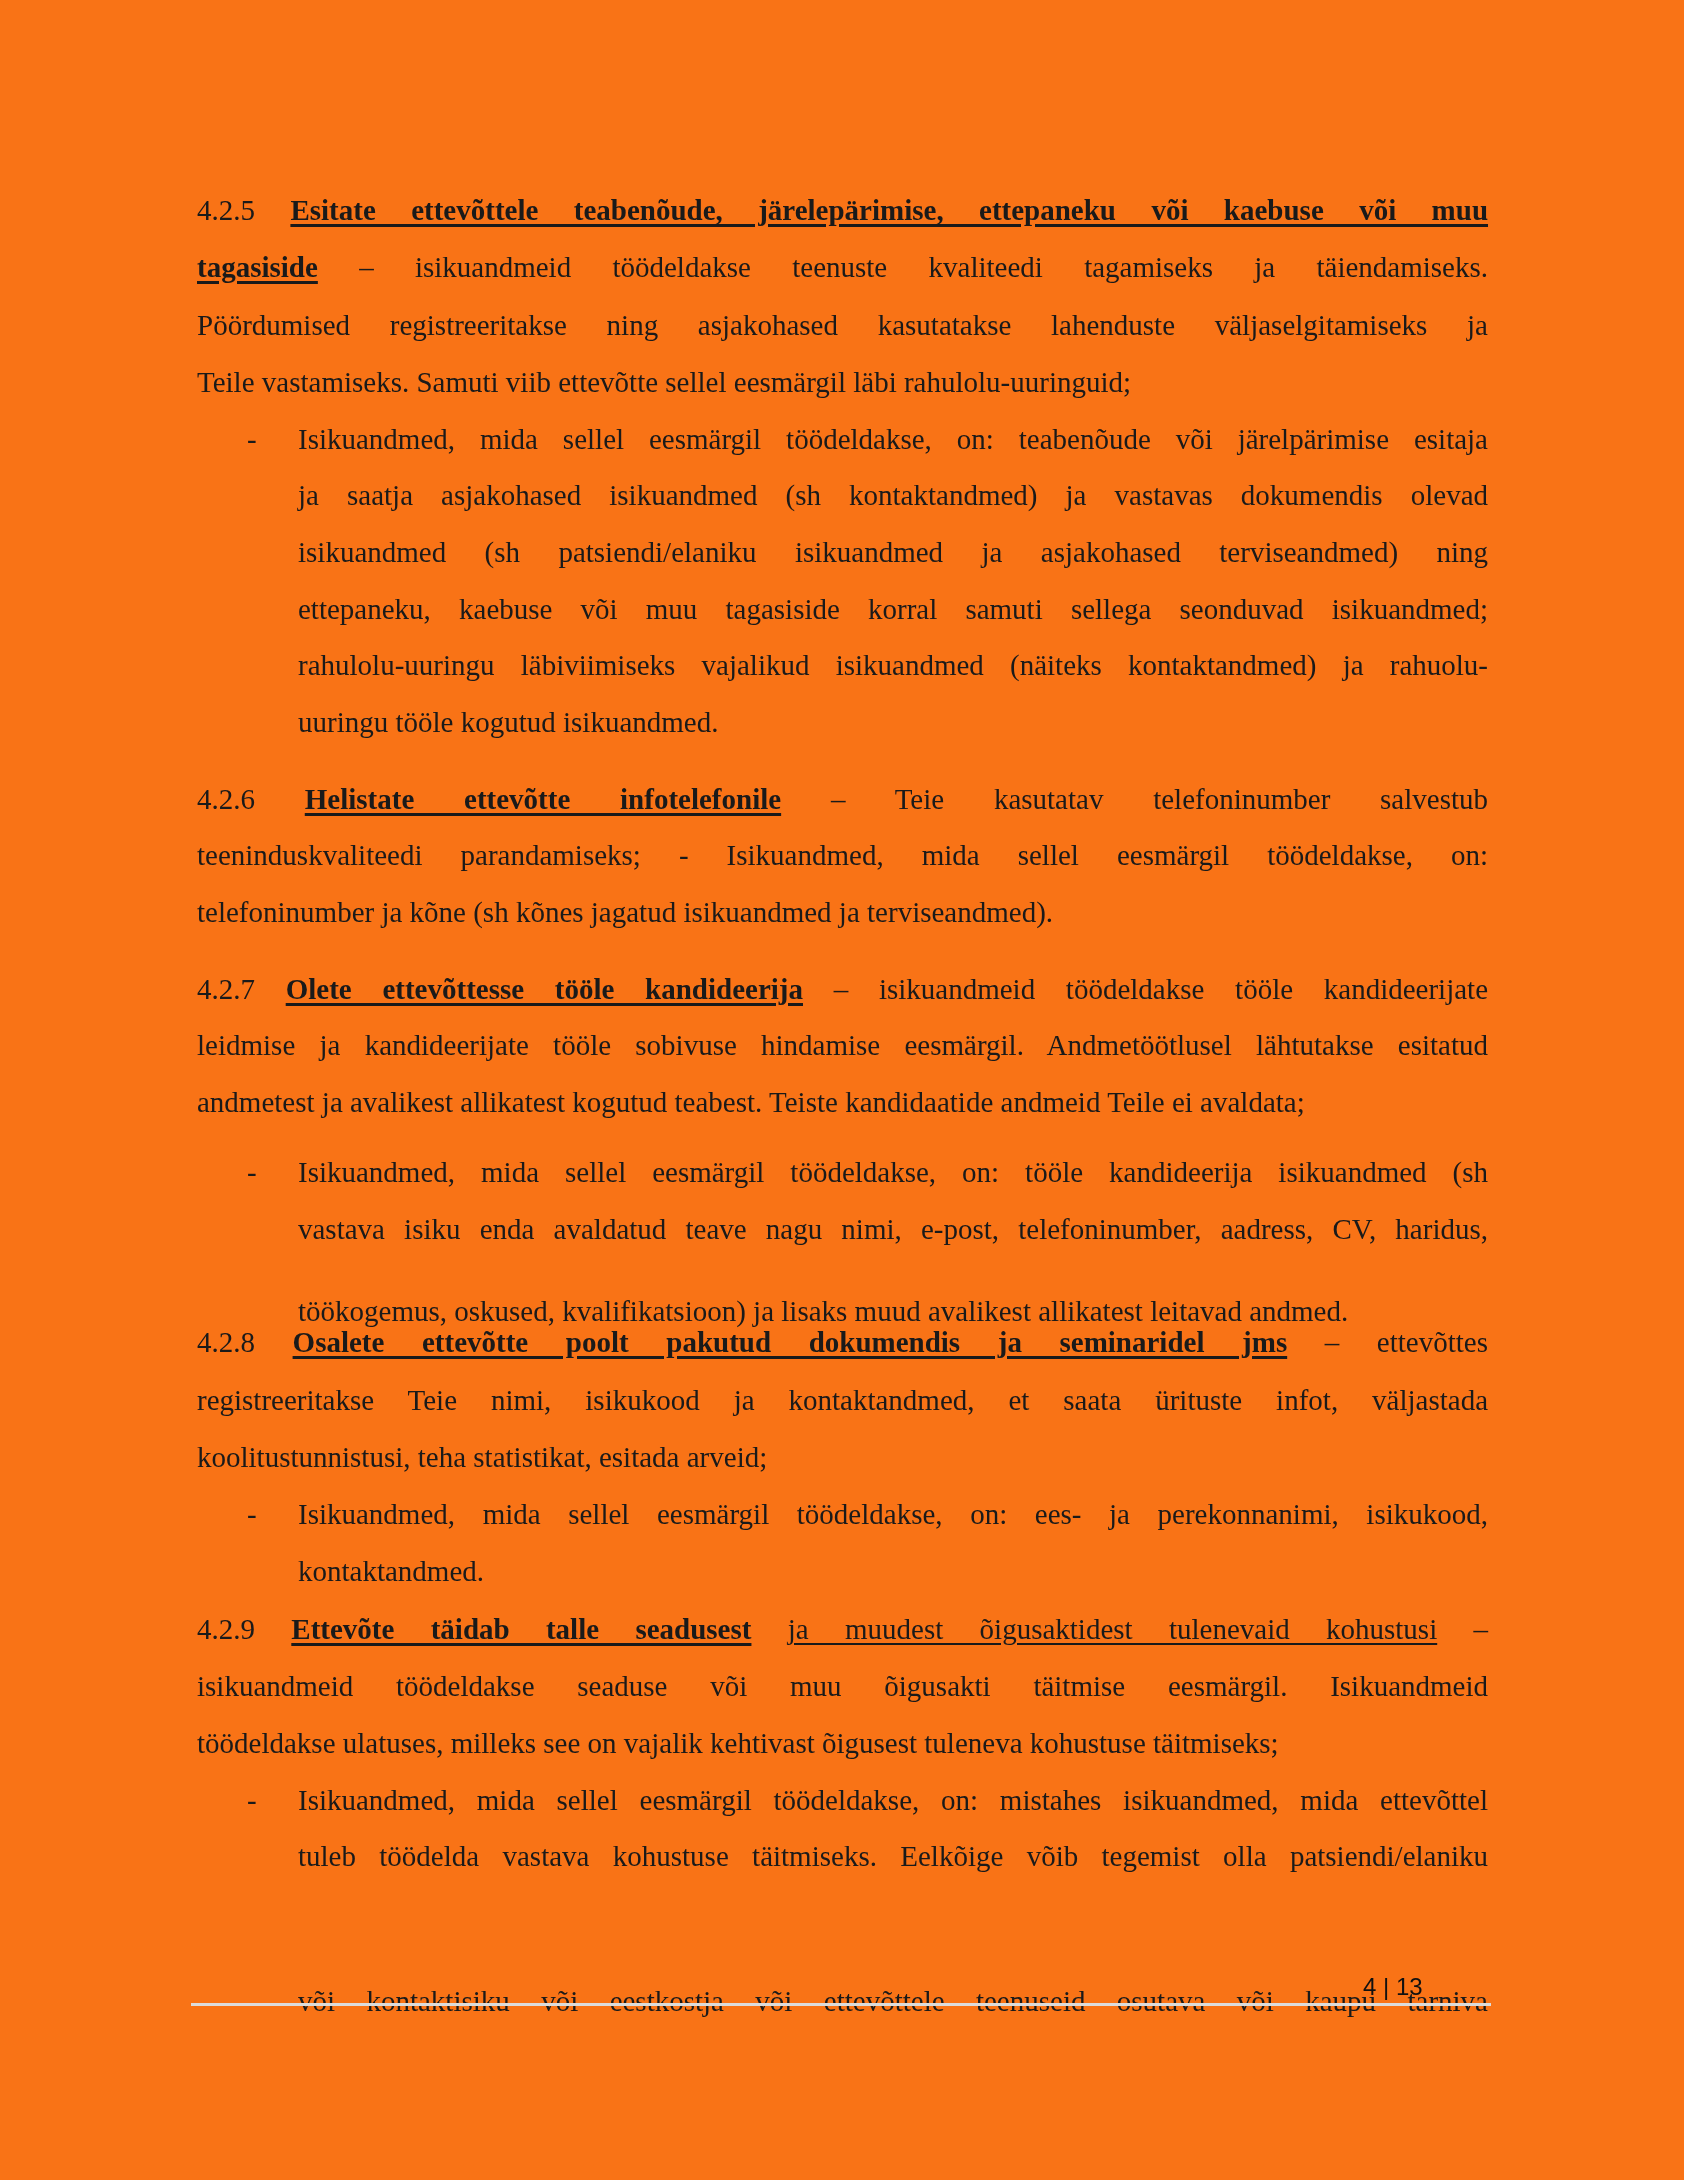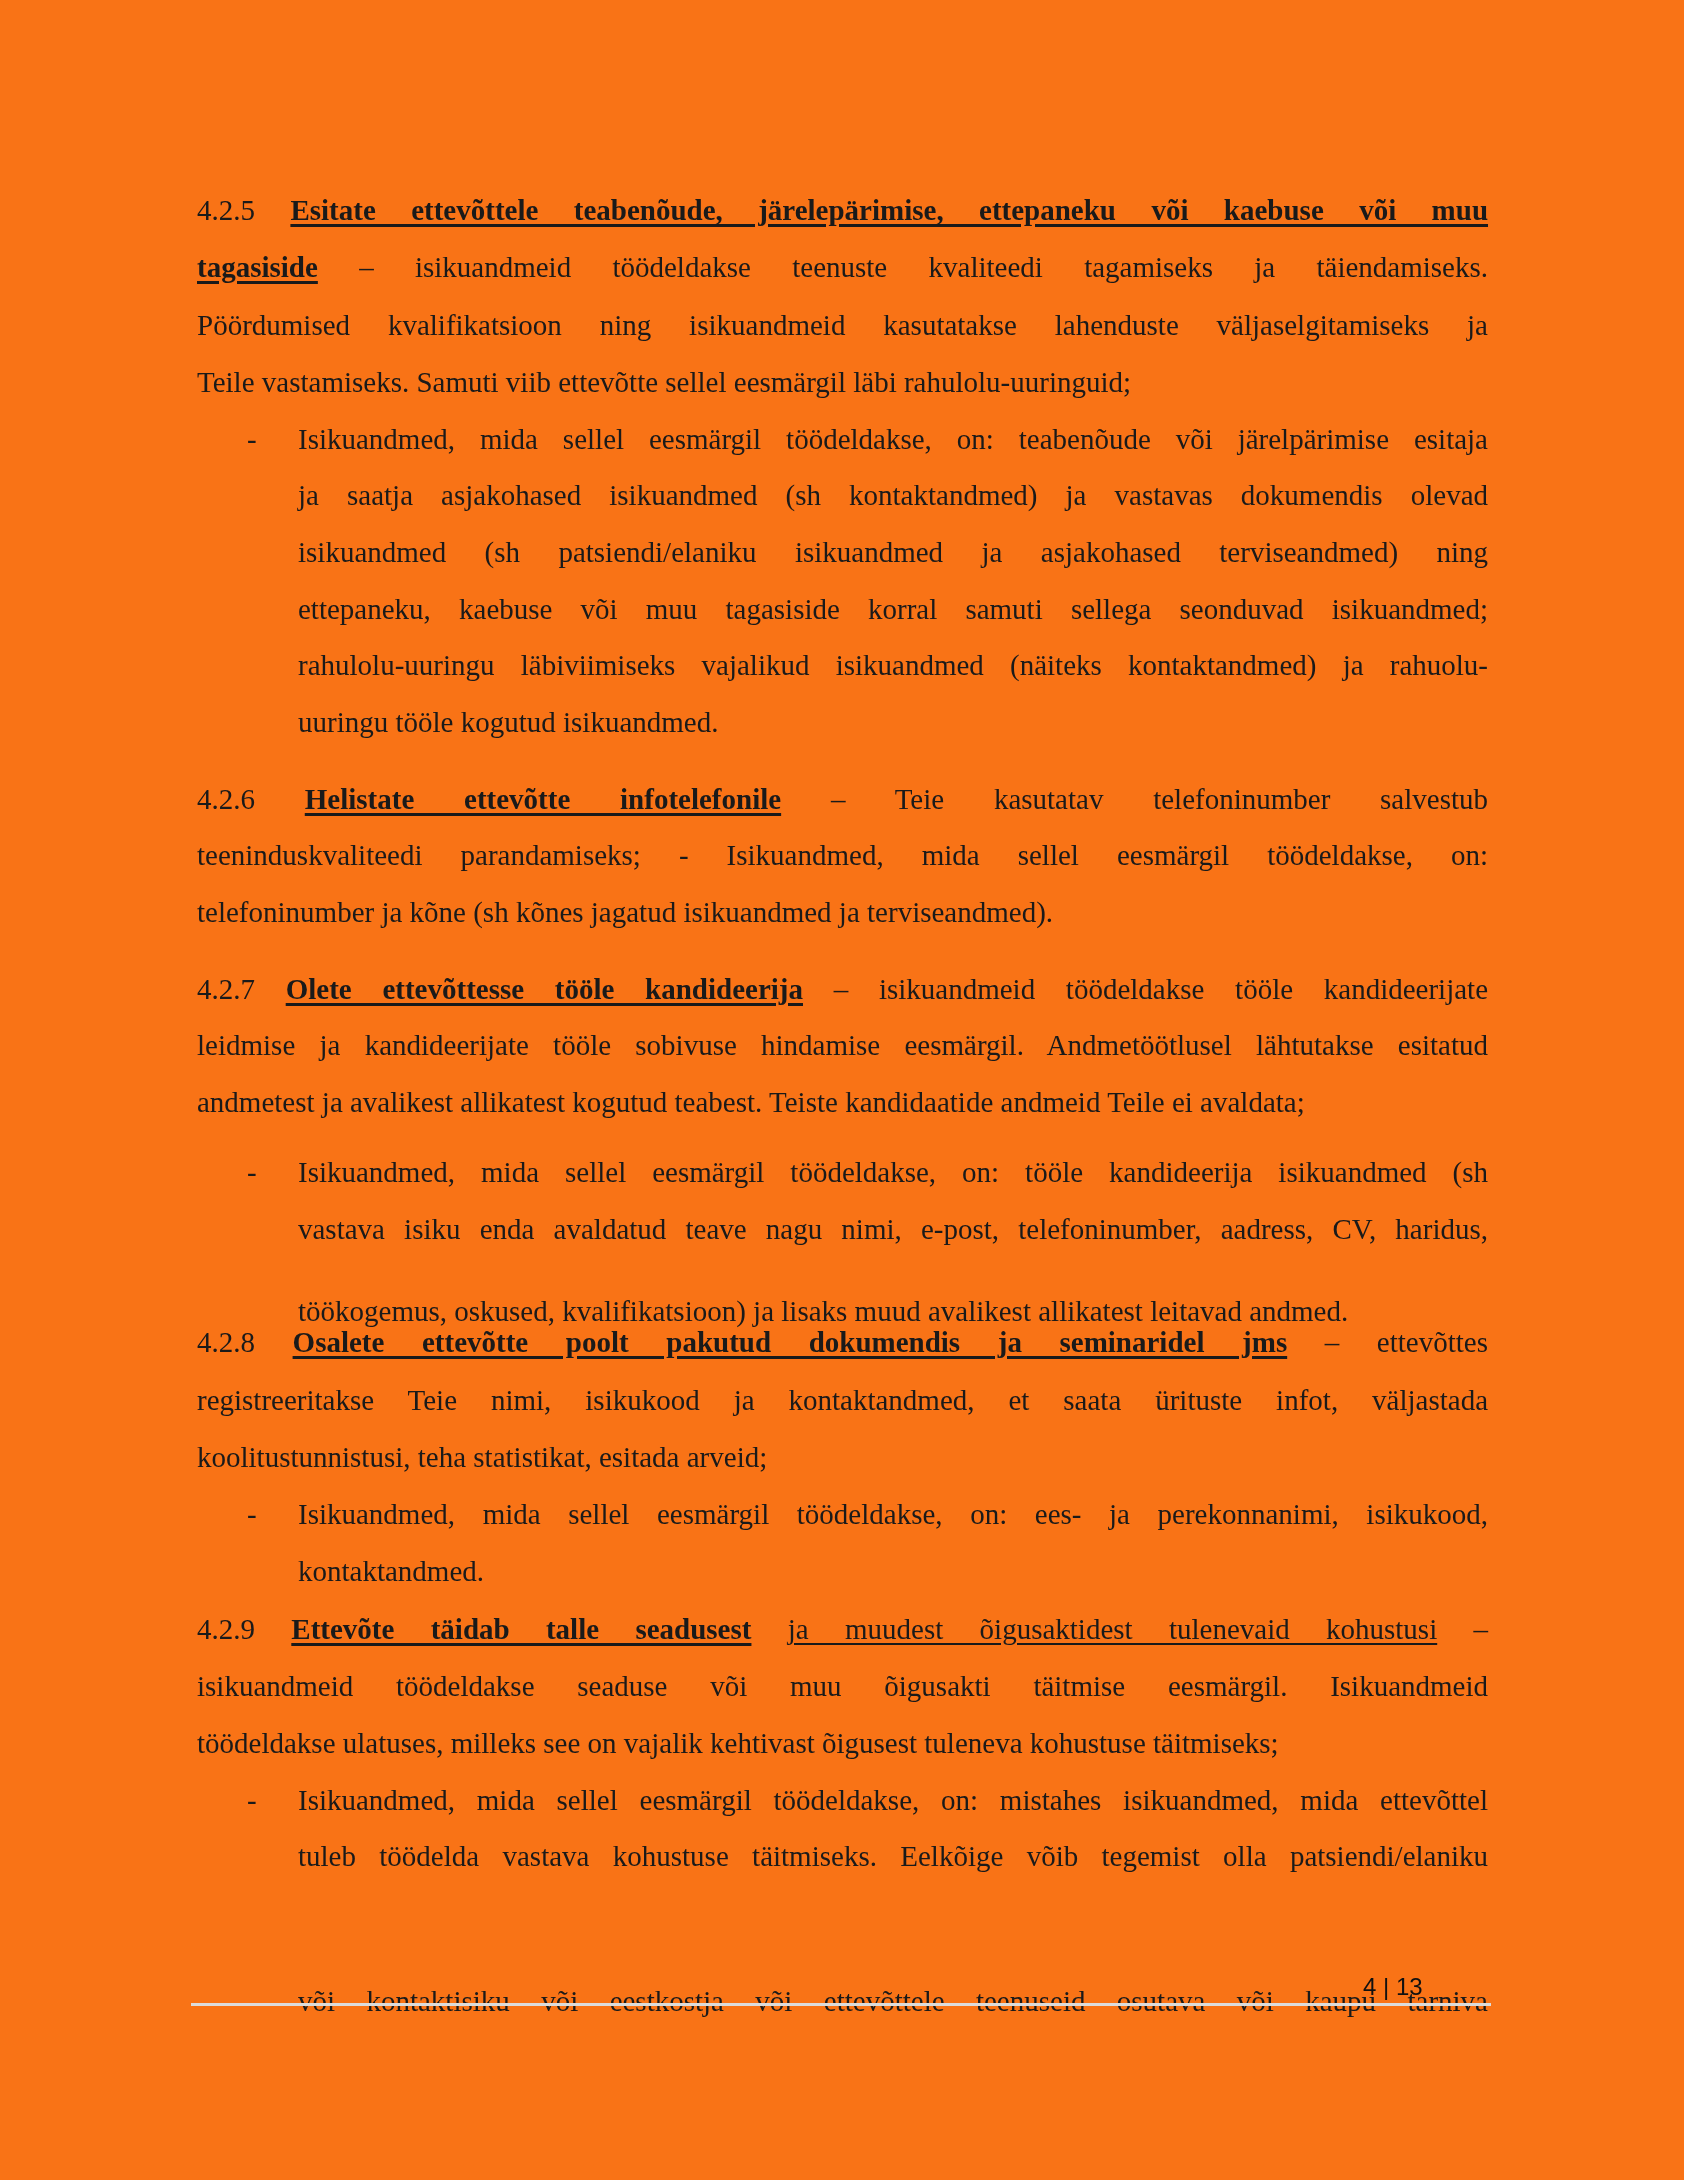--- a/index.html
+++ b/index.html
@@ -36,21 +36,21 @@
   <div>
     <div class="line full" style="top:193px">
       <span>4.2.5</span>
       <span class="b u">Esitate ettevõttele teabenõude, järelepärimise, ettepaneku või kaebuse või muu</span>
     </div>
     <div class="line full" style="top:250px">
       <span class="b u">tagasiside</span>
       <span>–</span>
       <span>isikuandmeid töödeldakse teenuste kvaliteedi tagamiseks ja täiendamiseks.</span>
     </div>
-    <div class="line full" style="top:308px">Pöördumised kvalifikatsioon ning isikuandmeid kasutatakse lahenduste väljaselgitamiseks ja</div>
+    <div class="line full" style="top:308px">Pöördumised registreeritakse ning asjakohased kasutatakse lahenduste väljaselgitamiseks ja</div>
     <div class="line full last" style="top:365px">Teile vastamiseks. Samuti viib ettevõtte sellel eesmärgil läbi rahulolu-uuringuid;</div>
 
     <span class="dash" style="top:422px">-</span>
     <div class="line ind" style="top:422px">Isikuandmed, mida sellel eesmärgil töödeldakse, on: teabenõude või järelpärimise esitaja</div>
     <div class="line ind" style="top:478px">ja saatja asjakohased isikuandmed (sh kontaktandmed) ja vastavas dokumendis olevad</div>
     <div class="line ind" style="top:535px">isikuandmed (sh patsiendi/elaniku isikuandmed ja asjakohased terviseandmed) ning</div>
     <div class="line ind" style="top:592px">ettepaneku, kaebuse või muu tagasiside korral samuti sellega seonduvad isikuandmed;</div>
     <div class="line ind" style="top:648px">rahulolu-uuringu läbiviimiseks vajalikud isikuandmed (näiteks kontaktandmed) ja rahuolu-</div>
     <div class="line ind last" style="top:705px">uuringu tööle kogutud isikuandmed.</div>
   </div>

